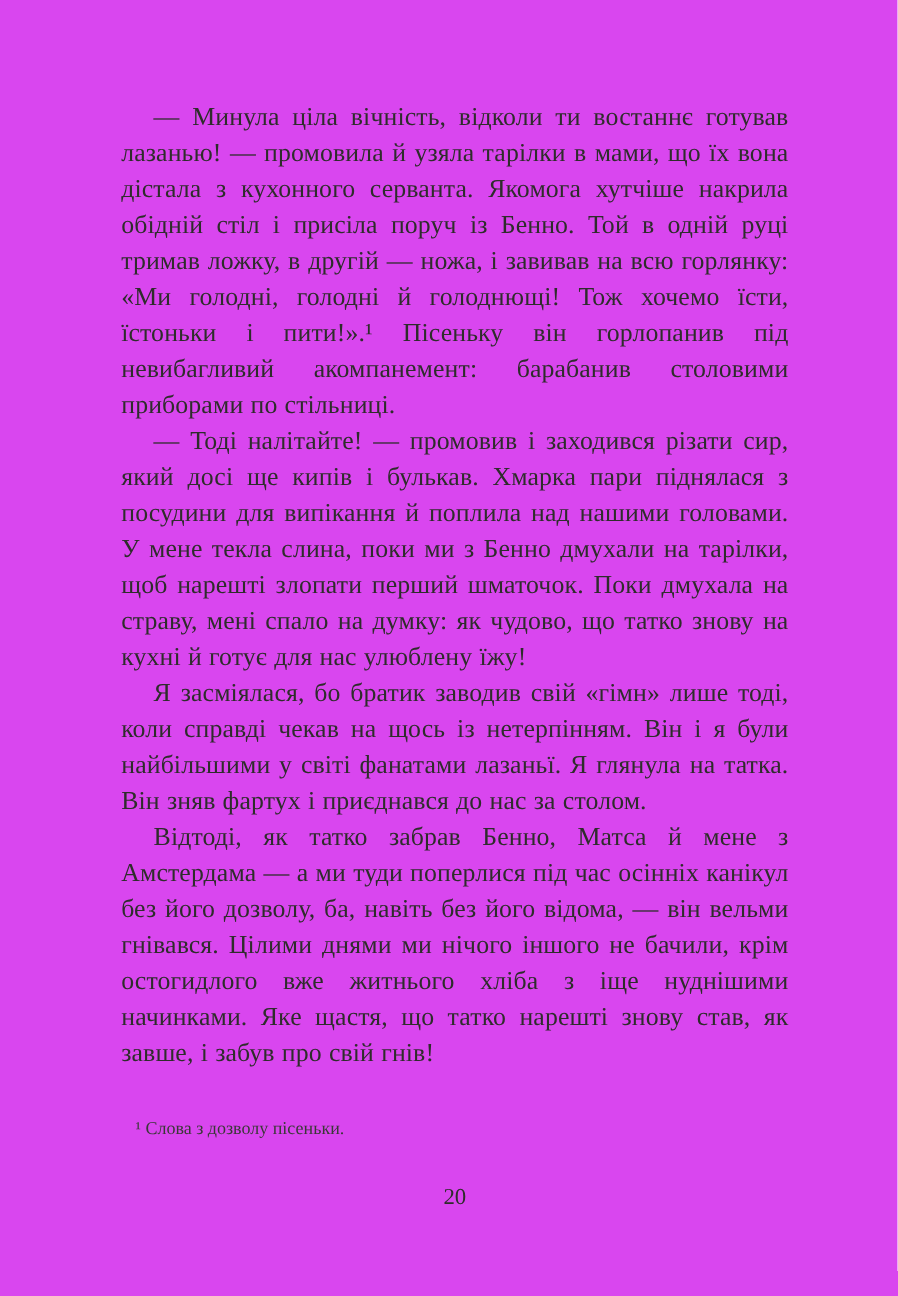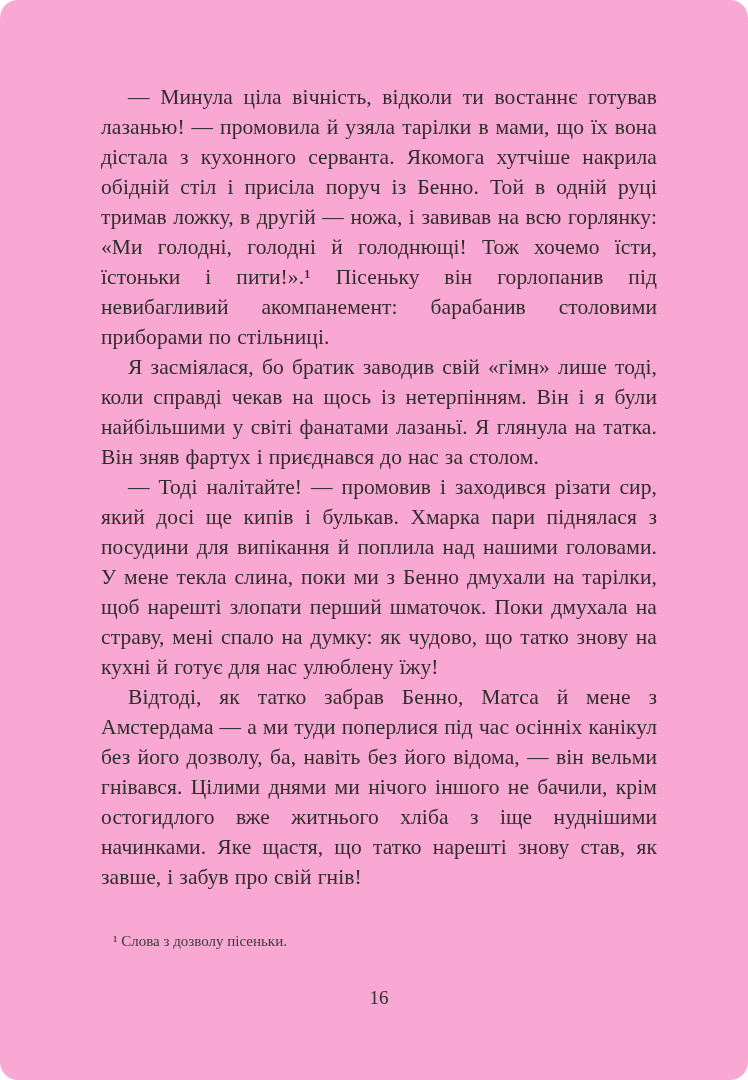--- a/index.html
+++ b/index.html
@@ -4,25 +4,24 @@
 <style>
   html, body {
     margin: 0;
     padding: 0;
     background: #ffffff;
   }
   .page {
     position: relative;
     width: 748px;
     height: 1080px;
-    background: #f9a8d4;
+    background: #d946ef;
     font-family: "Liberation Serif", "DejaVu Serif", serif;
     color: #2e2d2b;
     overflow: hidden;
-    border-radius: 18px;
   }
   .text-block {
     position: absolute;
     left: 101px;
     top: 82px;
     width: 556px;
   }
   .text-block p {
     margin: 0;
     padding: 0;
@@ -54,22 +53,22 @@
     color: #2e2d2b;
   }
 </style>
 </head>
 <body>
 
 <div class="page">
 
   <div class="text-block">
     <p>— Минула ціла вічність, відколи ти востаннє готував лазанью! — промовила й узяла тарілки в мами, що їх вона дістала з кухонного серванта. Якомога хутчіше накрила обідній стіл і присіла поруч із Бенно. Той в одній руці тримав ложку, в другій — ножа, і завивав на всю горлянку: «Ми голодні, голодні й голоднющі! Тож хочемо їсти, їстоньки і пити!».¹ Пісеньку він горлопанив під невибагливий акомпанемент: барабанив столовими приборами по стільниці.</p>
+    <p>— Тоді налітайте! — промовив і заходився різати сир, який досі ще кипів і булькав. Хмарка пари піднялася з посудини для випікання й поплила над нашими головами. У мене текла слина, поки ми з Бенно дмухали на тарілки, щоб нарешті злопати перший шматочок. Поки дмухала на страву, мені спало на думку: як чудово, що татко знову на кухні й готує для нас улюблену їжу!</p>
     <p>Я засміялася, бо братик заводив свій «гімн» лише тоді, коли справді чекав на щось із нетерпінням. Він і я були найбільшими у світі фанатами лазаньї. Я глянула на татка. Він зняв фартух і приєднався до нас за столом.</p>
-    <p>— Тоді налітайте! — промовив і заходився різати сир, який досі ще кипів і булькав. Хмарка пари піднялася з посудини для випікання й поплила над нашими головами. У мене текла слина, поки ми з Бенно дмухали на тарілки, щоб нарешті злопати перший шматочок. Поки дмухала на страву, мені спало на думку: як чудово, що татко знову на кухні й готує для нас улюблену їжу!</p>
     <p>Відтоді, як татко забрав Бенно, Матса й мене з Амстердама — а ми туди поперлися під час осінніх канікул без його дозволу, ба, навіть без його відома, — він вельми гнівався. Цілими днями ми нічого іншого не бачили, крім остогидлого вже житнього хліба з іще нуднішими начинками. Яке щастя, що татко нарешті знову став, як завше, і забув про свій гнів!</p>
   </div>
 
   <div class="footnote">¹ Слова з дозволу пісеньки.</div>
 
-  <div class="page-number">16</div>
+  <div class="page-number">20</div>
 
 </div>
 
 </body></html>

